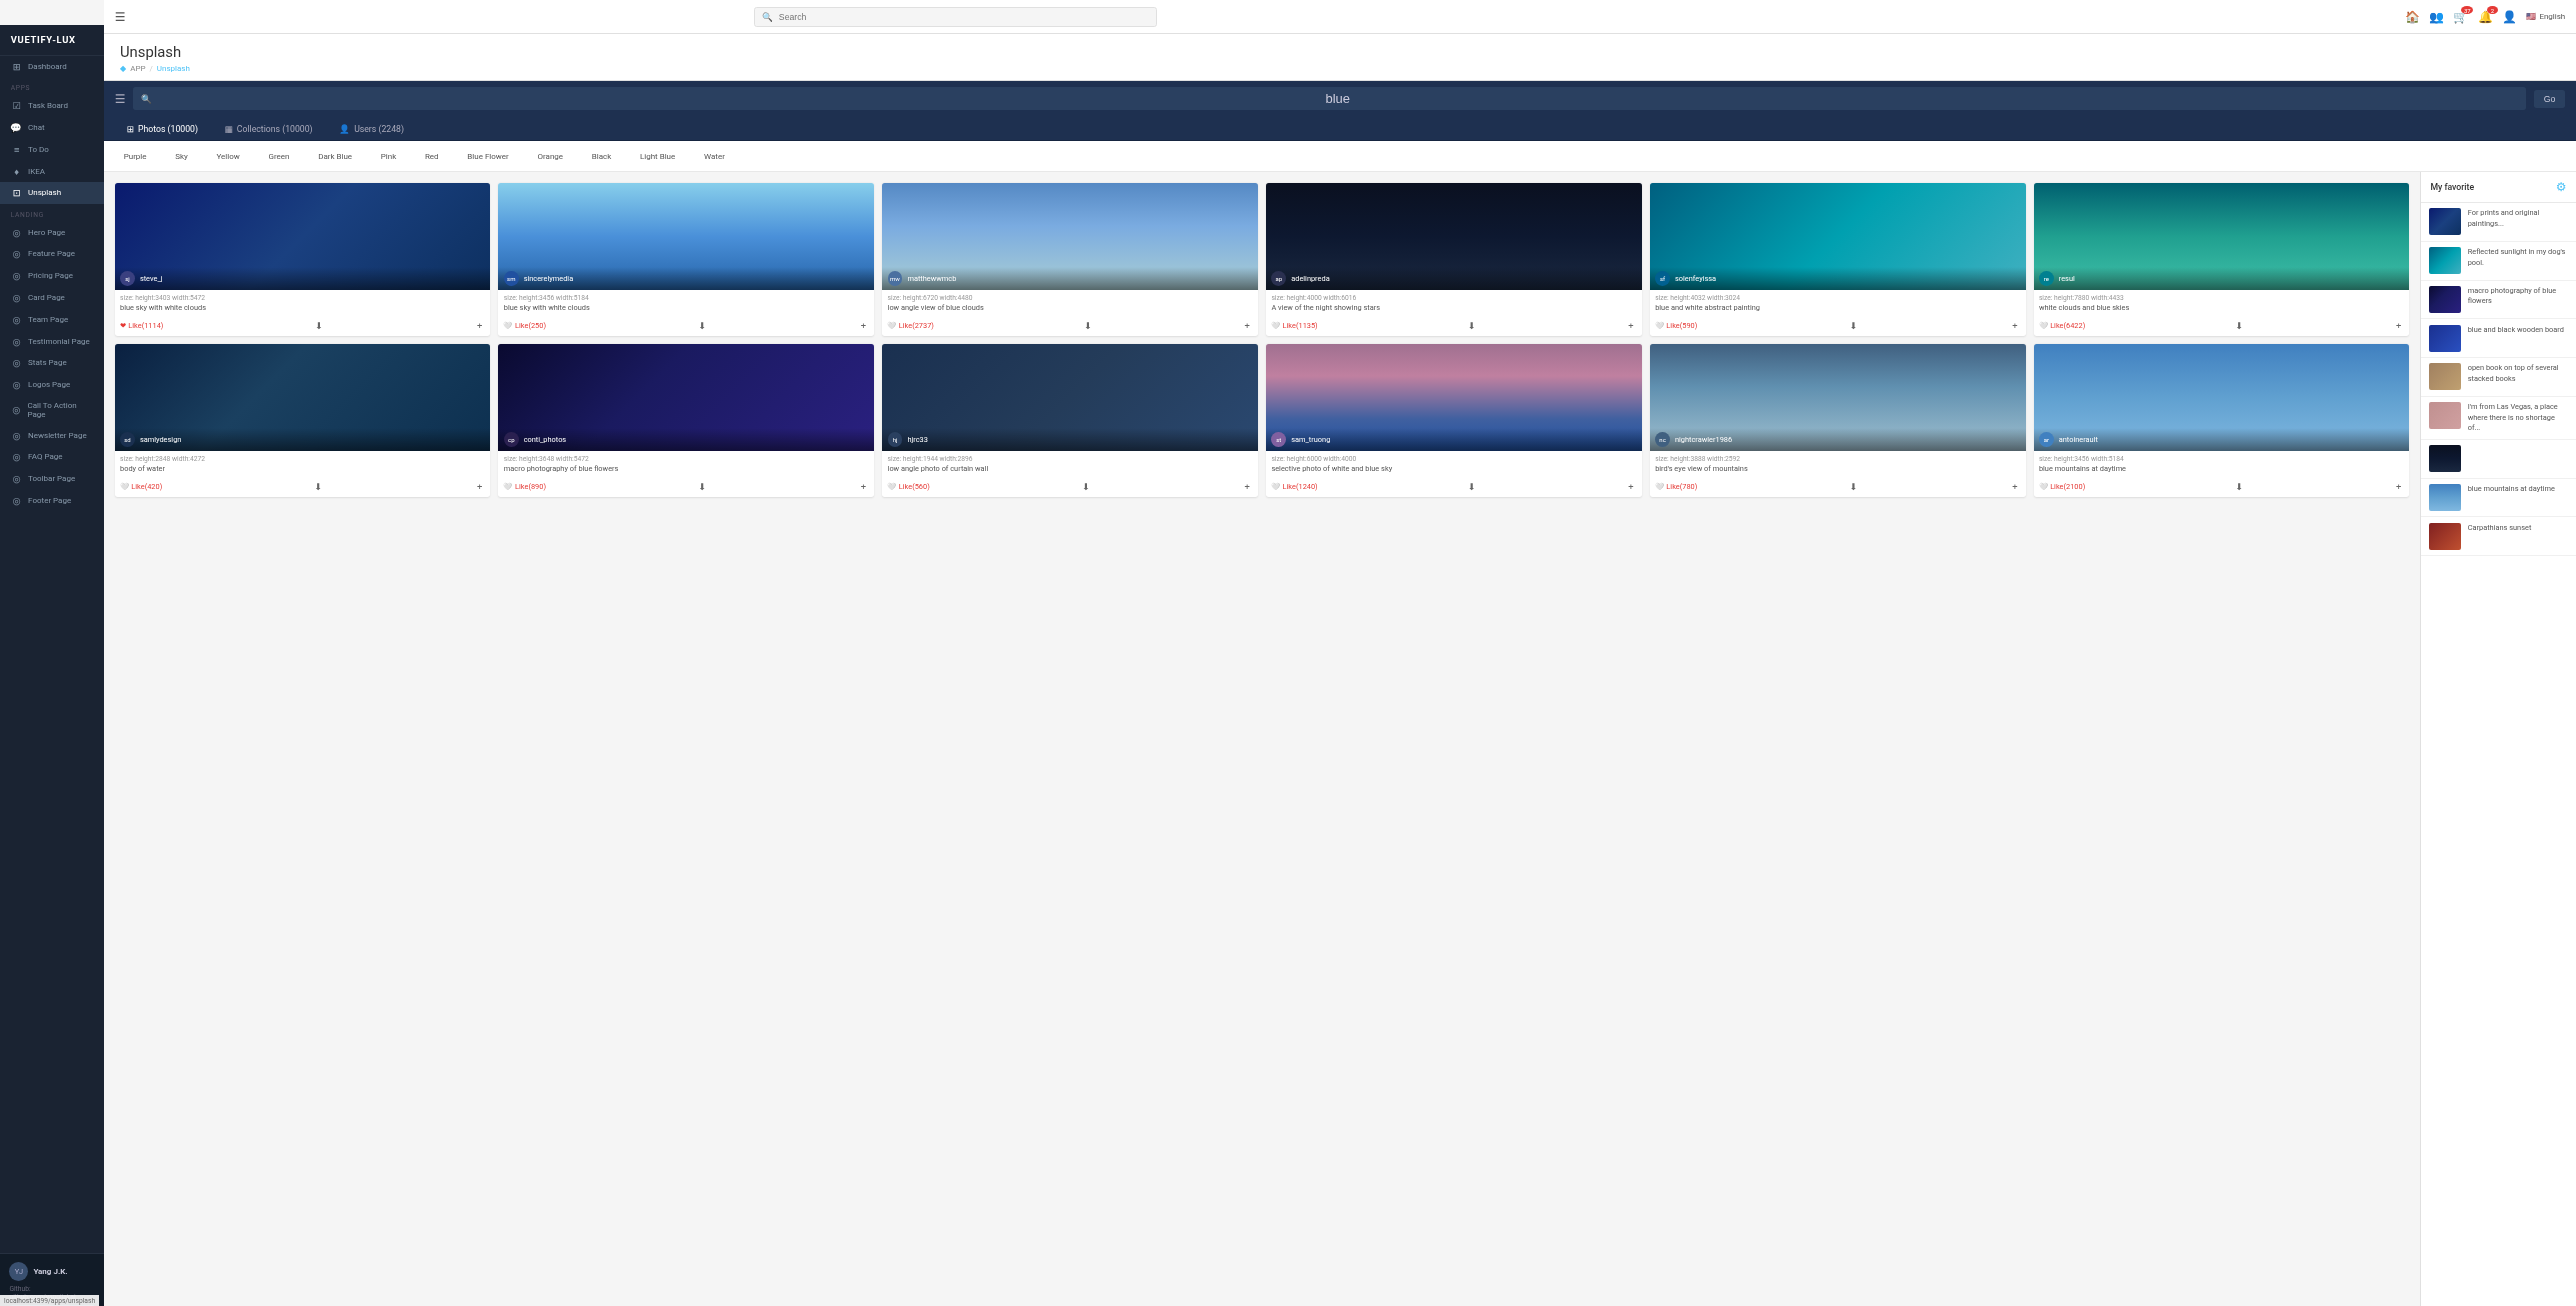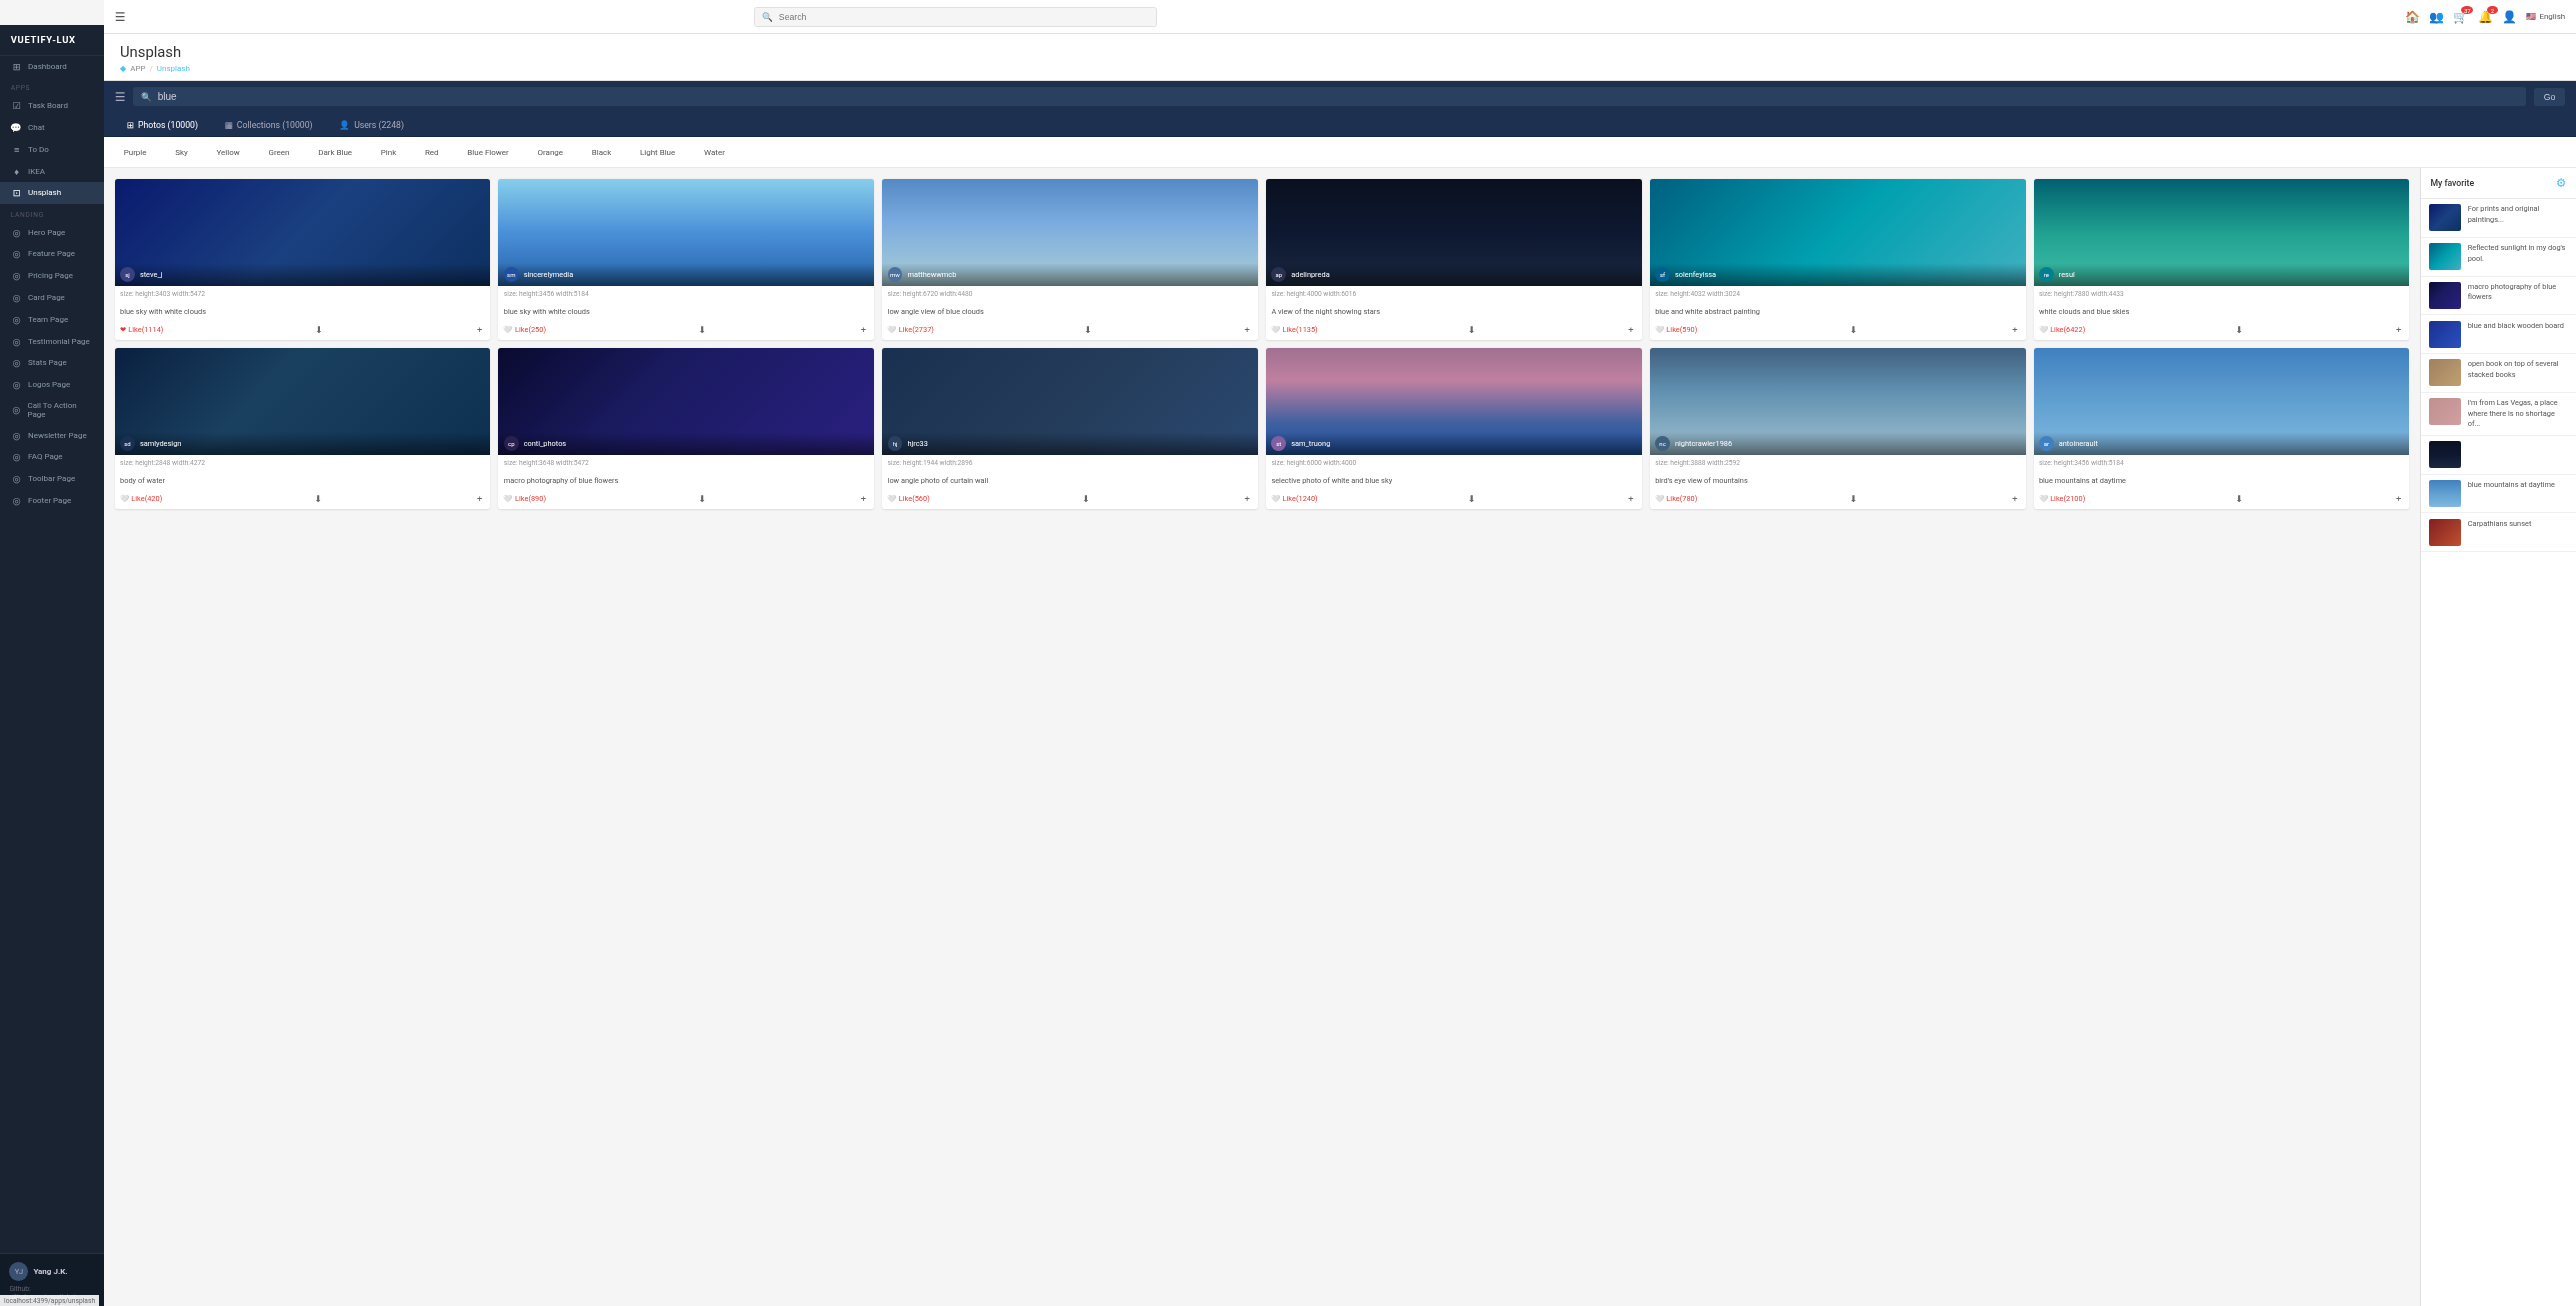--- a/index.html
+++ b/index.html
@@ -115,21 +115,21 @@
       padding: 6.7px 10.7px;
       display: flex;
       align-items: center;
       gap: 8px;
     }
     .unsplash-bar .menu-icon { color: #aab; }
     .unsplash-search {
       display: flex; align-items: center; background: #2a4060; border-radius: 2.7px;
       padding: 4px 8px; gap: 5.4px; flex: 1;
     }
-    .unsplash-search input { background: transparent; border: none; outline: none; color: #ccd; font-size: 10px; width: 100%; }
+    .unsplash-search input { background: transparent; border: none; outline: none; color: #ccd; font-size: 13px; width: 100%; text-align: center; }
     .go-btn {
       background: #2a4060; color: #ccd; border: none; padding: 4px 10px;
       border-radius: 2.7px; cursor: pointer; font-size: 8.7px;
     }
 
     
     .tabs-row {
       background: #1e3050;
       display: flex;
       padding: 0 10.7px;
@@ -194,21 +194,21 @@
       display: flex; align-items: center; gap: 5px;
     }
     .photo-avatar {
       width: 14.8px; height: 14.8px; border-radius: 50%;
       background: #667; display: flex; align-items: center; justify-content: center;
       color: white; font-size: 6px; flex-shrink: 0;
       overflow: hidden;
     }
     .photo-author { color: white; font-size: 7.4px; }
     .photo-info { padding: 4px 5.4px; font-size: 6.7px; color: #999; }
-    .photo-info .desc { color: #555; font-size: 7.4px; margin-top: 9px; }
+    .photo-info .desc { color: #555; font-size: 7.4px; margin-top: 1px; }
     .photo-actions {
       display: flex; align-items: center; padding: 2.7px 5.4px 4px;
       gap: 2.7px;
     }
     .like-btn { display: flex; align-items: center; gap: 2px; color: #e53935; font-size: 7.4px; cursor: pointer; }
     .action-btn { margin-left: auto; cursor: pointer; color: #666; font-size: 9.4px; padding: 1.3px 2.7px; }
 
     
     .right-sidebar {
       width: 156px;

